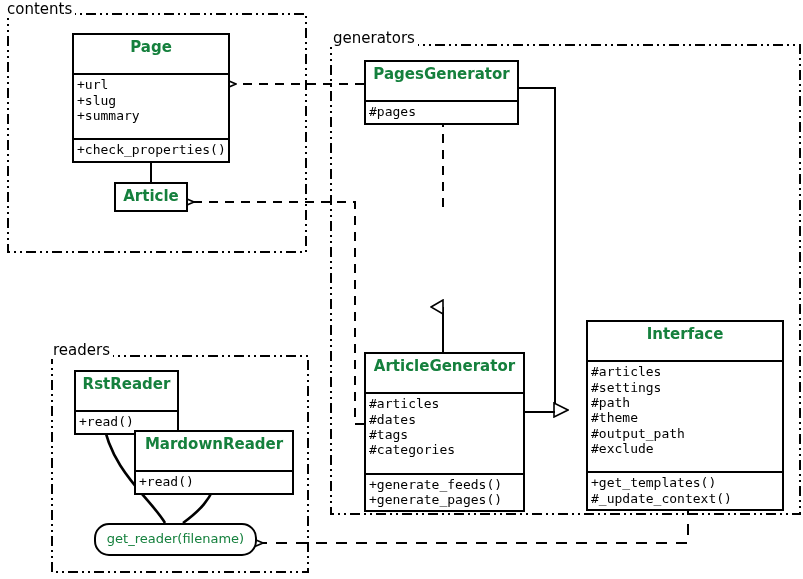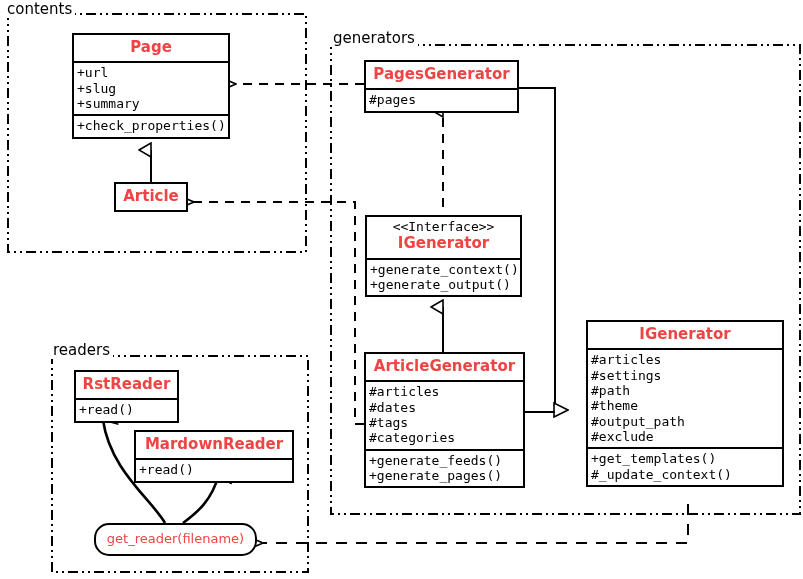--- a/index.html
+++ b/index.html
@@ -42,40 +42,41 @@
     box-sizing: border-box;
     background: #ffffff;
     border: 2px solid #000000;
     z-index: 4;
   }
   .uml .cname {
     font-family: "DejaVu Sans", sans-serif;
     font-weight: bold;
     font-size: 15px;
     text-align: center;
-    color: #ef4444;
+    color: #15803d;
     padding: 4px 6px 5px 6px;
     line-height: 1.15;
     white-space: nowrap;
   }
   .uml .stereo {
     font-family: "DejaVu Sans Mono", monospace;
     font-weight: normal;
     font-size: 13px;
     text-align: center;
     color: #000000;
     padding: 3px 6px 0 6px;
     line-height: 1.1;
     white-space: nowrap;
   }
   .uml .sep {
     border-top: 2px solid #000000;
   }
   .uml .compart {
     padding: 2px 2px 3px 3px;
+    margin-top: 12px;
   }
   .uml .mrow {
     font-family: "DejaVu Sans Mono", monospace;
     font-size: 13px;
     color: #000000;
     line-height: 1.18;
     white-space: nowrap;
   }
   .uml.plain .cname {
     font-weight: normal;
@@ -161,45 +162,37 @@
     <div class="cname">Article</div>
   </div>
 
   <div class="uml" id="box-pagesgen">
     <div class="cname">PagesGenerator</div>
     <div class="compart sep">
       <div class="mrow">#pages</div>
     </div>
   </div>
 
-  <div class="uml" id="box-igenerator">
-    <div class="stereo">&lt;&lt;Interface&gt;&gt;</div>
-    <div class="cname" style="padding-top:1px;">IGenerator</div>
-    <div class="compart sep">
-      <div class="mrow">+generate_context()</div>
-      <div class="mrow">+generate_output()</div>
-    </div>
-  </div>
 
   <div class="uml" id="box-articlegen">
     <div class="cname">ArticleGenerator</div>
     <div class="compart sep">
       <div class="mrow">#articles</div>
       <div class="mrow">#dates</div>
       <div class="mrow">#tags</div>
       <div class="mrow">#categories</div>
     </div>
     <div class="compart sep">
       <div class="mrow">+generate_feeds()</div>
       <div class="mrow">+generate_pages()</div>
     </div>
   </div>
 
   <div class="uml" id="box-generator">
-    <div class="cname">IGenerator</div>
+    <div class="cname">Interface</div>
     <div class="compart sep">
       <div class="mrow">#articles</div>
       <div class="mrow">#settings</div>
       <div class="mrow">#path</div>
       <div class="mrow">#theme</div>
       <div class="mrow">#output_path</div>
       <div class="mrow">#exclude</div>
     </div>
     <div class="compart sep">
       <div class="mrow">+get_templates()</div>

